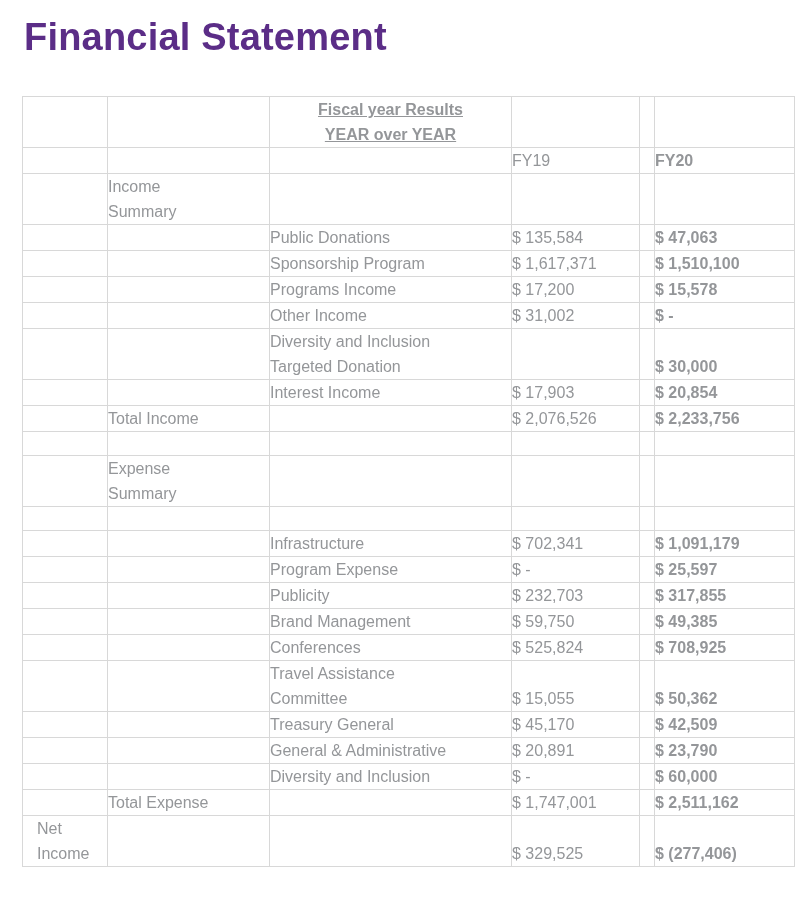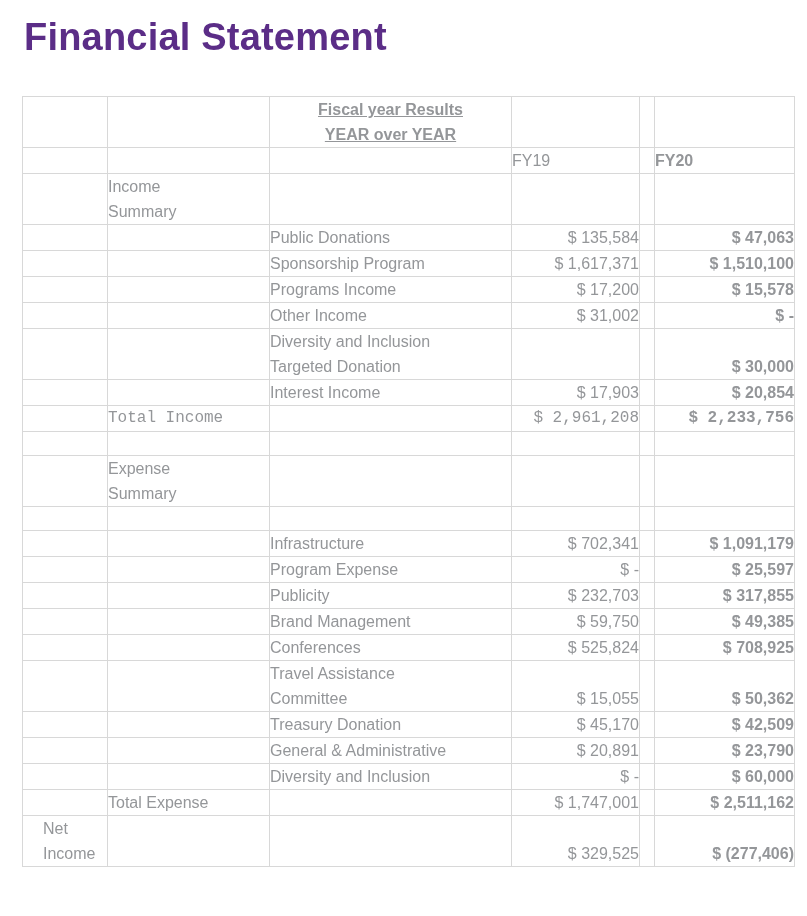--- a/index.html
+++ b/index.html
@@ -31,23 +31,23 @@
     padding: 0;
     overflow: hidden;
     line-height: 25px;
   }
   td.lbl {
     white-space: pre-line;
     vertical-align: middle;
     text-align: left;
     padding-left: 5px;
   }
-  td.cA.lbl { padding-left: 20px; margin-left: 33px; }
+  td.cA.lbl { padding-left: 14px; margin-left: 33px; }
   td.num {
-    text-align: right;
+    text-align: left;
     vertical-align: bottom;
     padding-right: 7px;
     white-space: nowrap;
   }
   td.bold {
     color: var(--text-bold, #6a6c6e);
     font-weight: 700;
     margin-top: 25px;
   }
   td.hdr {
@@ -150,25 +150,25 @@
         <td class="num bold">$ 30,000</td>
       </tr>
       <tr style="height: 25px;">
         <td class="cA lbl"></td>
         <td class="cB lbl"></td>
         <td class="cC lbl">Interest Income</td>
         <td class="num">$ 17,903</td>
         <td class="gap"></td>
         <td class="num bold">$ 20,854</td>
       </tr>
-      <tr style="height: 26px; font-family: Liberation Mono, monospace;">
+      <tr style="height: 26px;">
         <td class="cA lbl"></td>
         <td class="cB lbl">Total Income</td>
         <td class="cC lbl barL"></td>
-        <td class="num tkT tkB">$ 2,961,208</td>
+        <td class="num tkT tkB">$ 2,076,526</td>
         <td class="gap"></td>
         <td class="num bold tkT tkB">$ 2,233,756</td>
       </tr>
       <tr style="height: 24px;">
         <td class="cA lbl"></td>
         <td class="cB lbl"></td>
         <td class="cC lbl"></td>
         <td class="num"></td>
         <td class="gap"></td>
         <td class="num bold"></td>
@@ -235,21 +235,21 @@
         <td class="cB lbl"></td>
         <td class="cC lbl">Travel Assistance
 Committee</td>
         <td class="num">$ 15,055</td>
         <td class="gap"></td>
         <td class="num bold">$ 50,362</td>
       </tr>
       <tr style="height: 25px;">
         <td class="cA lbl"></td>
         <td class="cB lbl"></td>
-        <td class="cC lbl">Treasury Donation</td>
+        <td class="cC lbl">Treasury General</td>
         <td class="num">$ 45,170</td>
         <td class="gap"></td>
         <td class="num bold">$ 42,509</td>
       </tr>
       <tr style="height: 25px;">
         <td class="cA lbl"></td>
         <td class="cB lbl"></td>
         <td class="cC lbl">General &amp; Administrative</td>
         <td class="num">$ 20,891</td>
         <td class="gap"></td>

